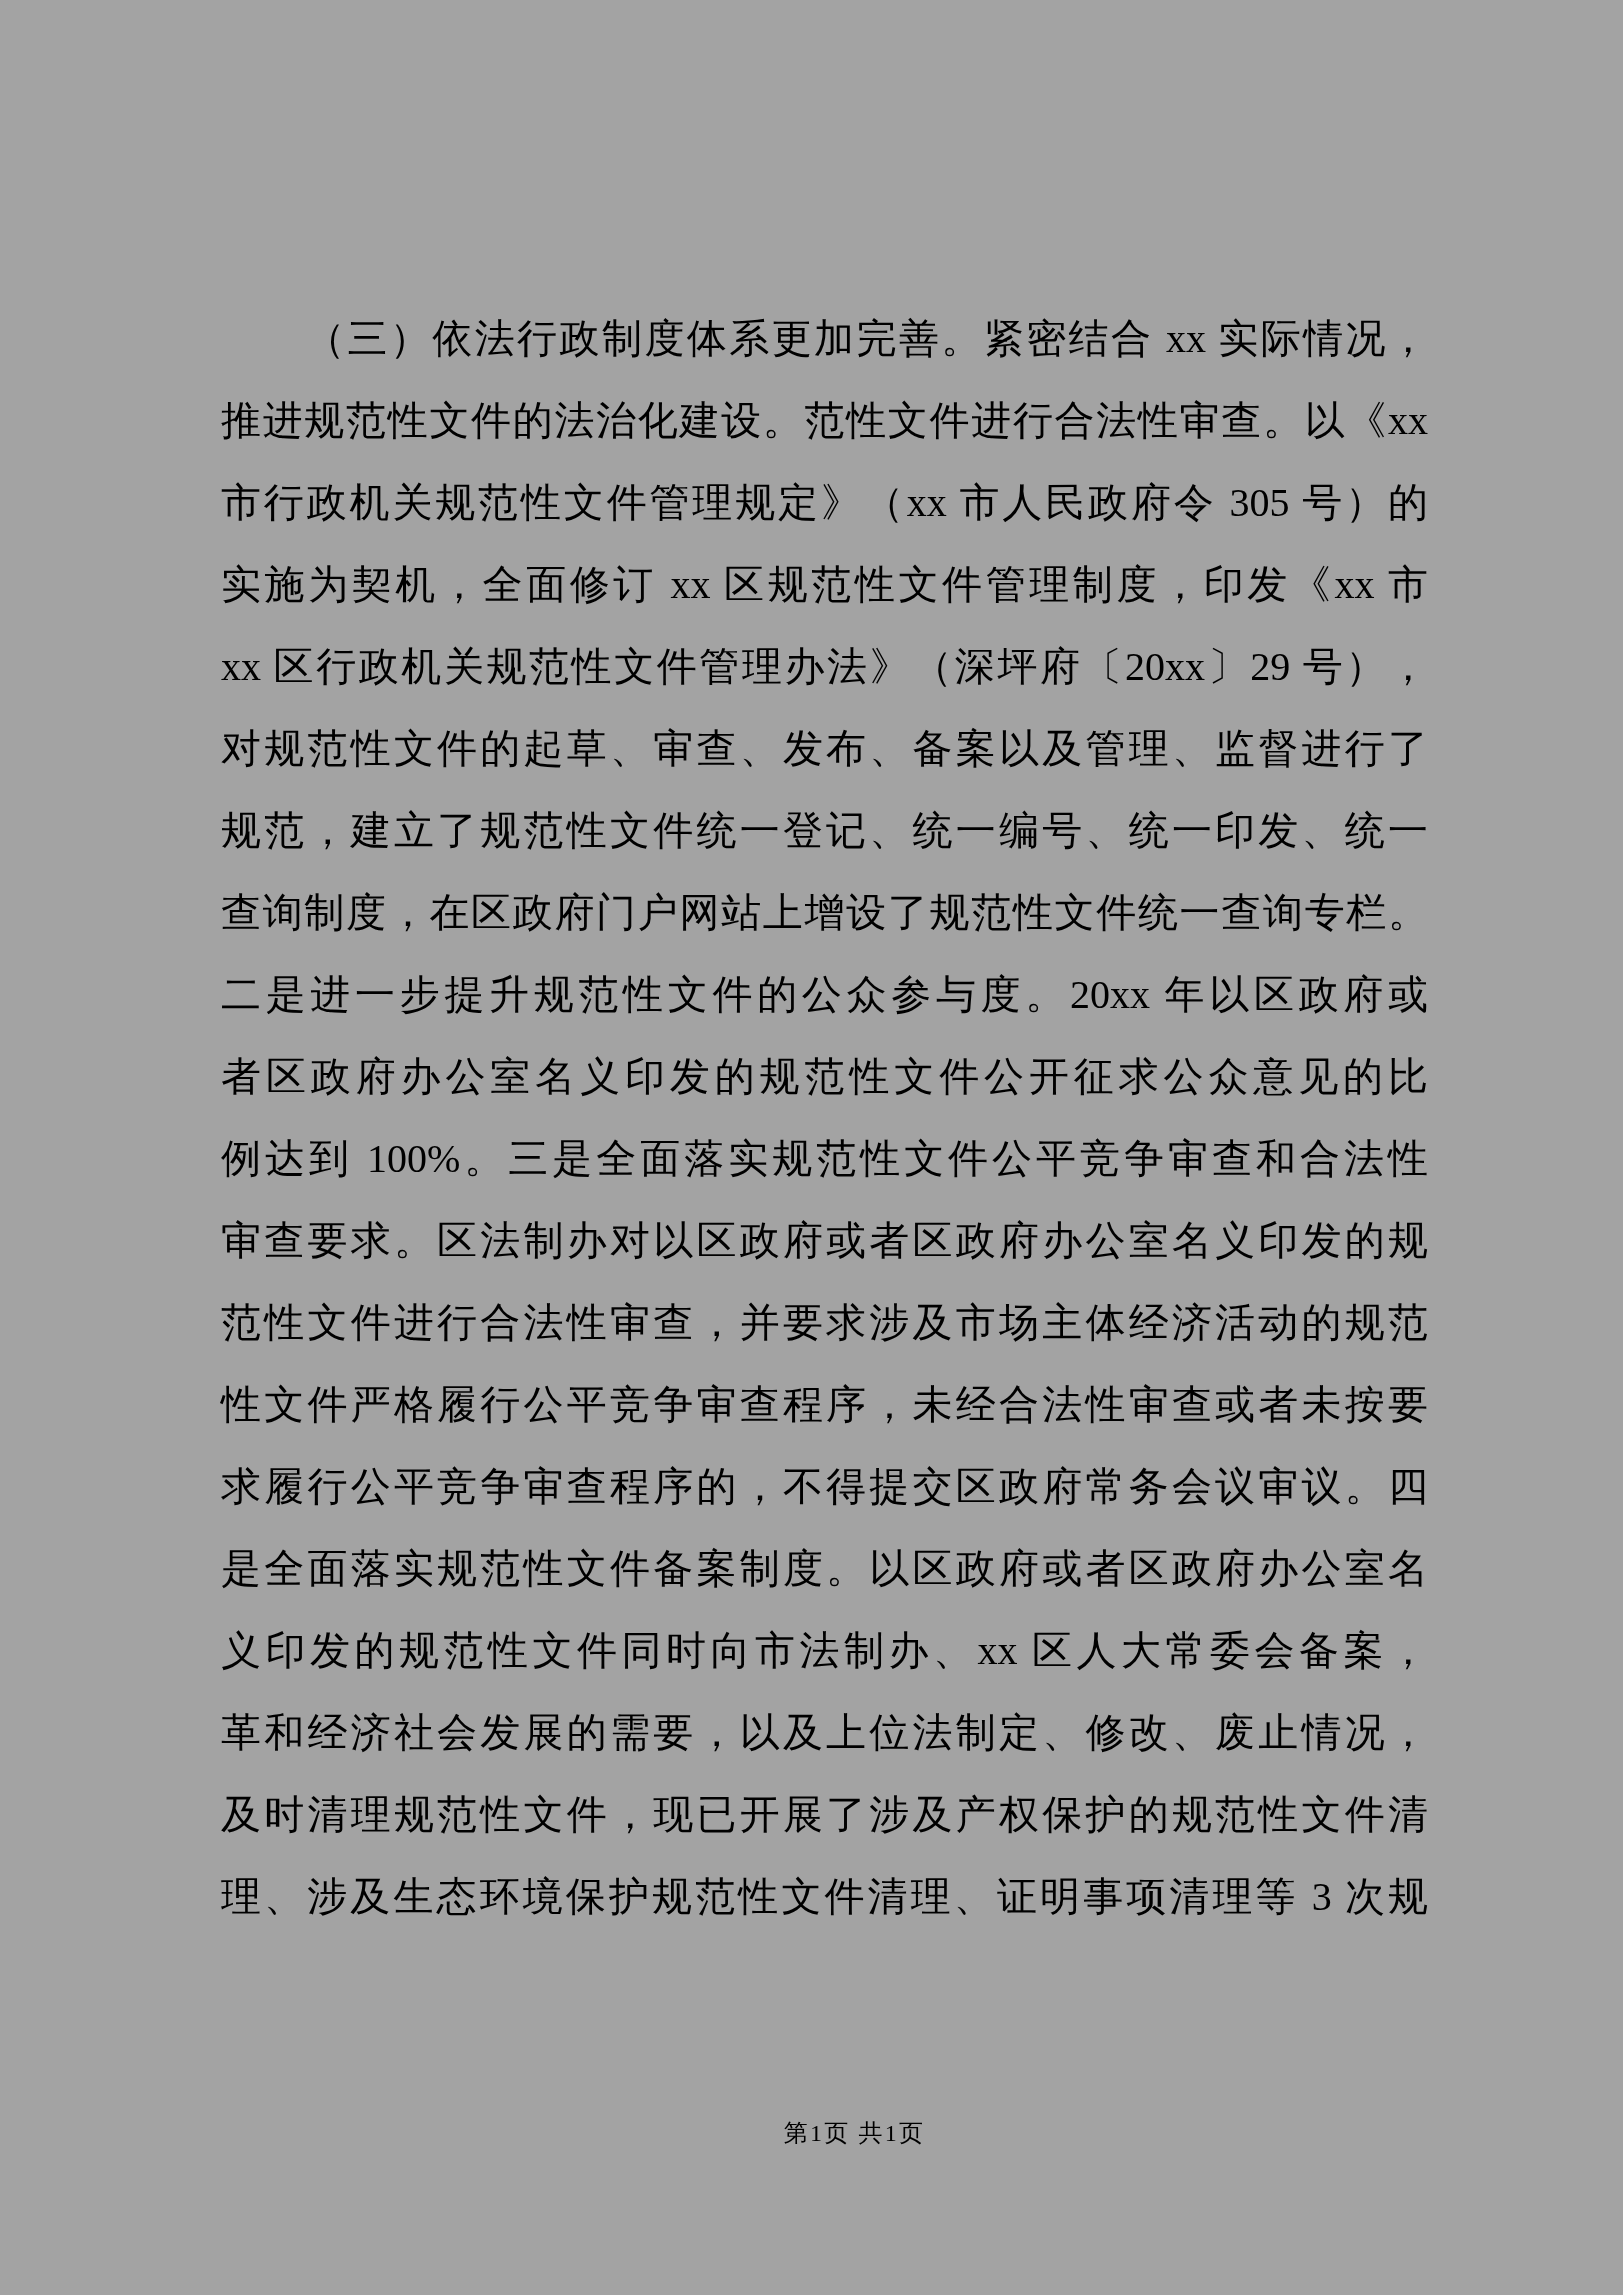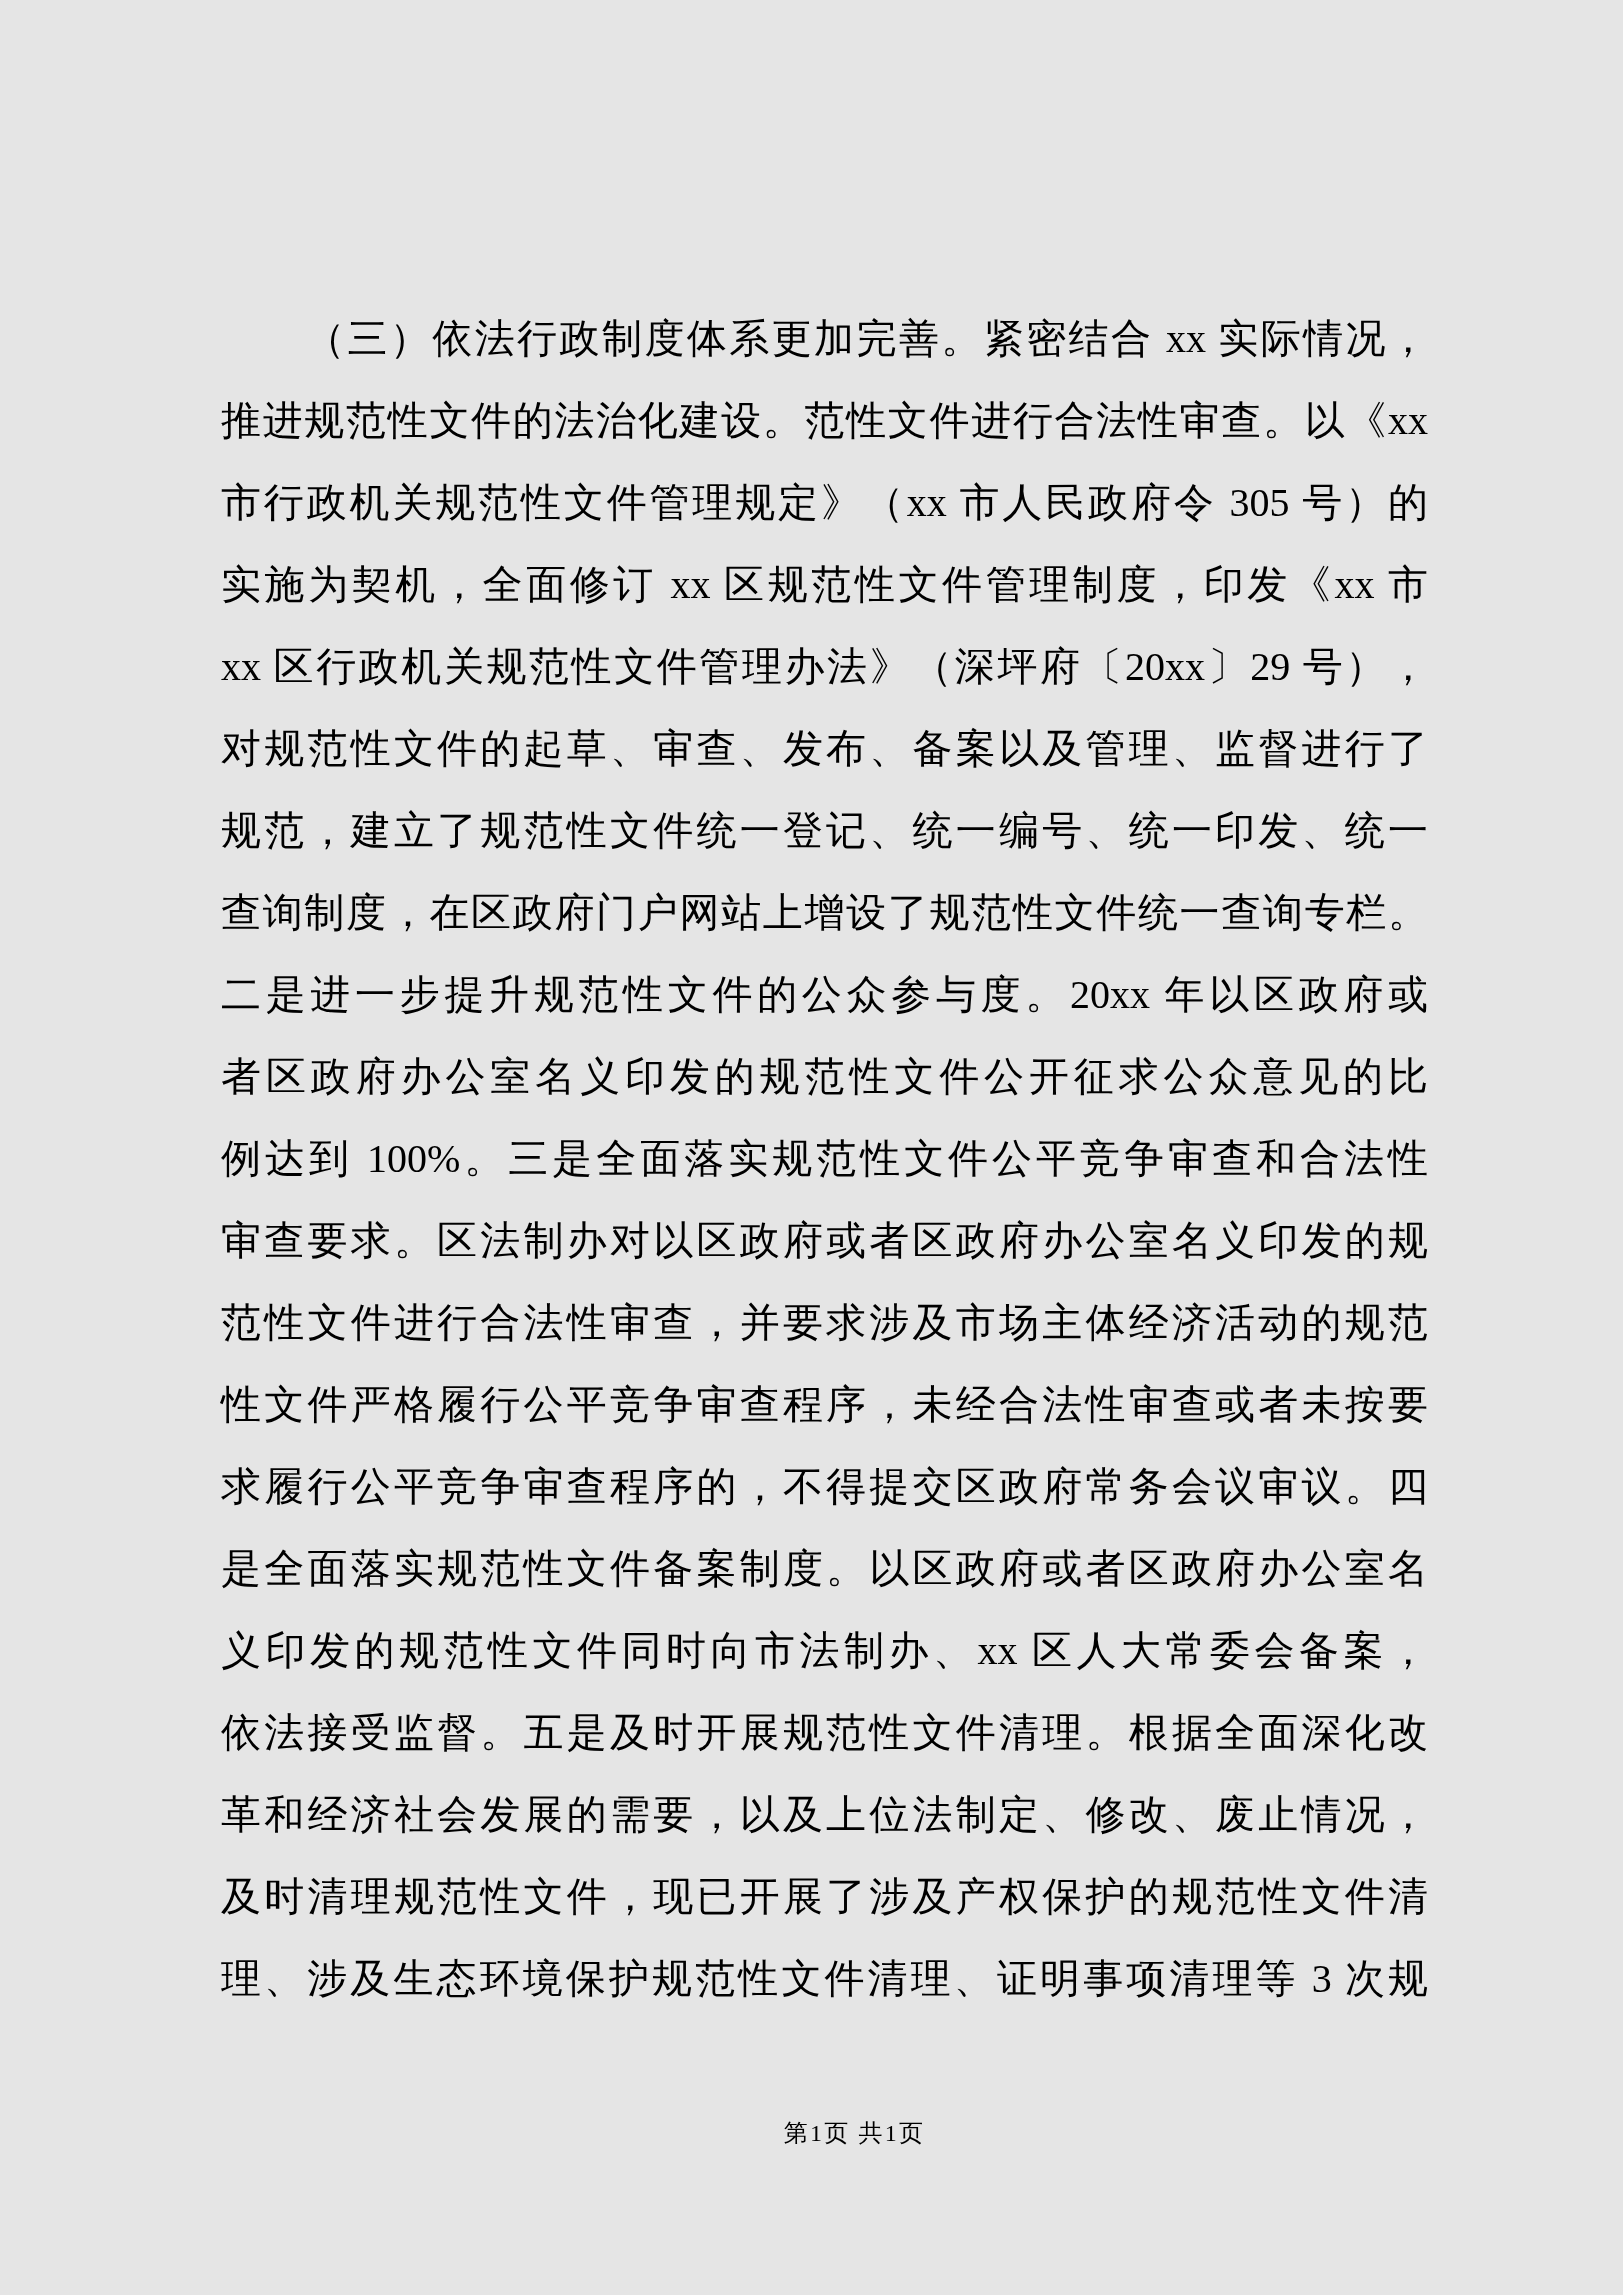--- a/index.html
+++ b/index.html
@@ -4,21 +4,21 @@
 <style>
   html, body {
     margin: 0;
     padding: 0;
     background: #ffffff;
   }
   .page {
     position: relative;
     width: 1623px;
     height: 2295px;
-    background: #e5e5e5;
+    background: #a3a3a3;
     overflow: hidden;
     font-family: "Liberation Serif", "DejaVu Serif", serif;
     color: #000000;
   }
   .doc-body {
     position: absolute;
     left: 221px;
     top: 298px;
     width: 1207px;
   }
@@ -68,21 +68,20 @@
     <div class="line">查询制度，在区政府门户网站上增设了规范性文件统一查询专栏。</div>
     <div class="line">二是进一步提升规范性文件的公众参与度。20xx 年以区政府或</div>
     <div class="line">者区政府办公室名义印发的规范性文件公开征求公众意见的比</div>
     <div class="line">例达到 100%。三是全面落实规范性文件公平竞争审查和合法性</div>
     <div class="line">审查要求。区法制办对以区政府或者区政府办公室名义印发的规</div>
     <div class="line">范性文件进行合法性审查，并要求涉及市场主体经济活动的规范</div>
     <div class="line">性文件严格履行公平竞争审查程序，未经合法性审查或者未按要</div>
     <div class="line">求履行公平竞争审查程序的，不得提交区政府常务会议审议。四</div>
     <div class="line">是全面落实规范性文件备案制度。以区政府或者区政府办公室名</div>
     <div class="line">义印发的规范性文件同时向市法制办、xx 区人大常委会备案，</div>
-    <div class="line">依法接受监督。五是及时开展规范性文件清理。根据全面深化改</div>
     <div class="line">革和经济社会发展的需要，以及上位法制定、修改、废止情况，</div>
     <div class="line">及时清理规范性文件，现已开展了涉及产权保护的规范性文件清</div>
     <div class="line">理、涉及生态环境保护规范性文件清理、证明事项清理等 3 次规</div>
   </div>
 
   <div class="footer">
     <span class="page-num">第1页 共1页</span>
   </div>
 
 </div>

